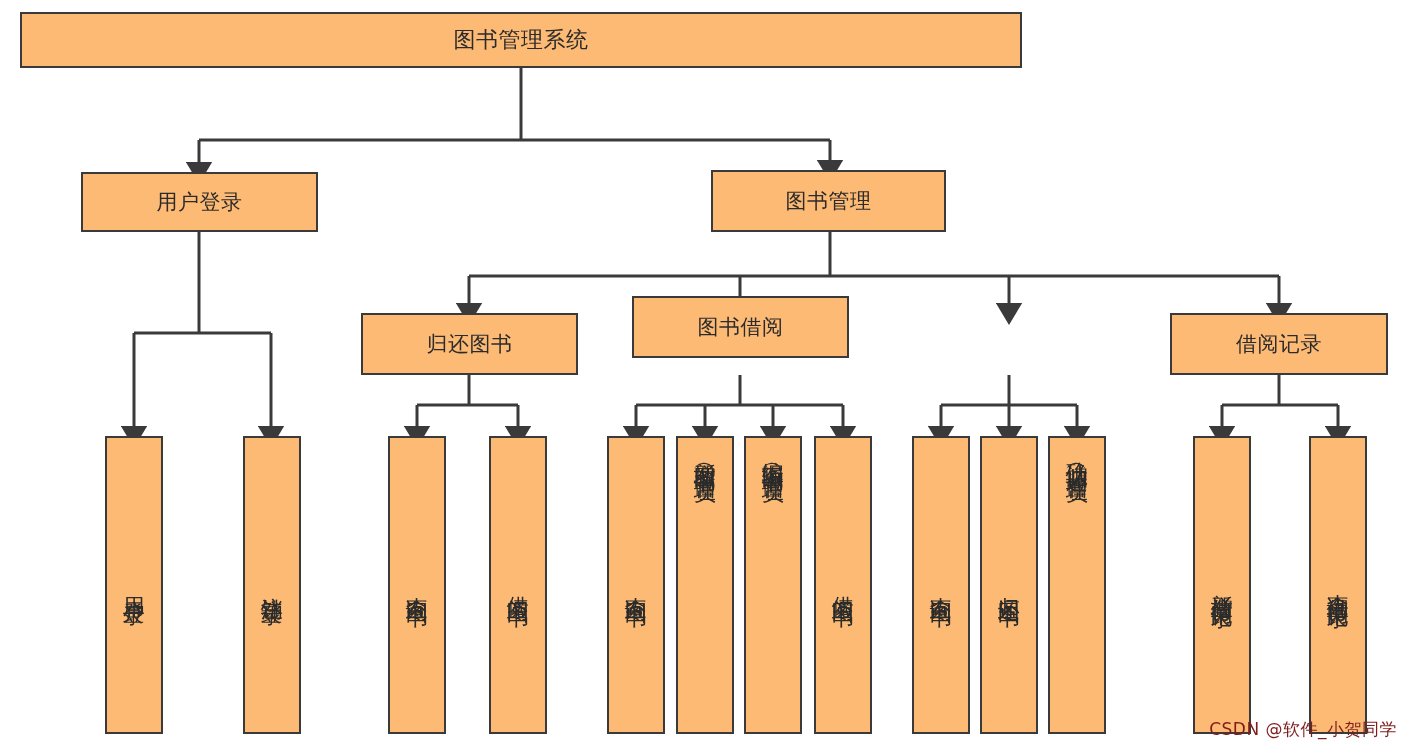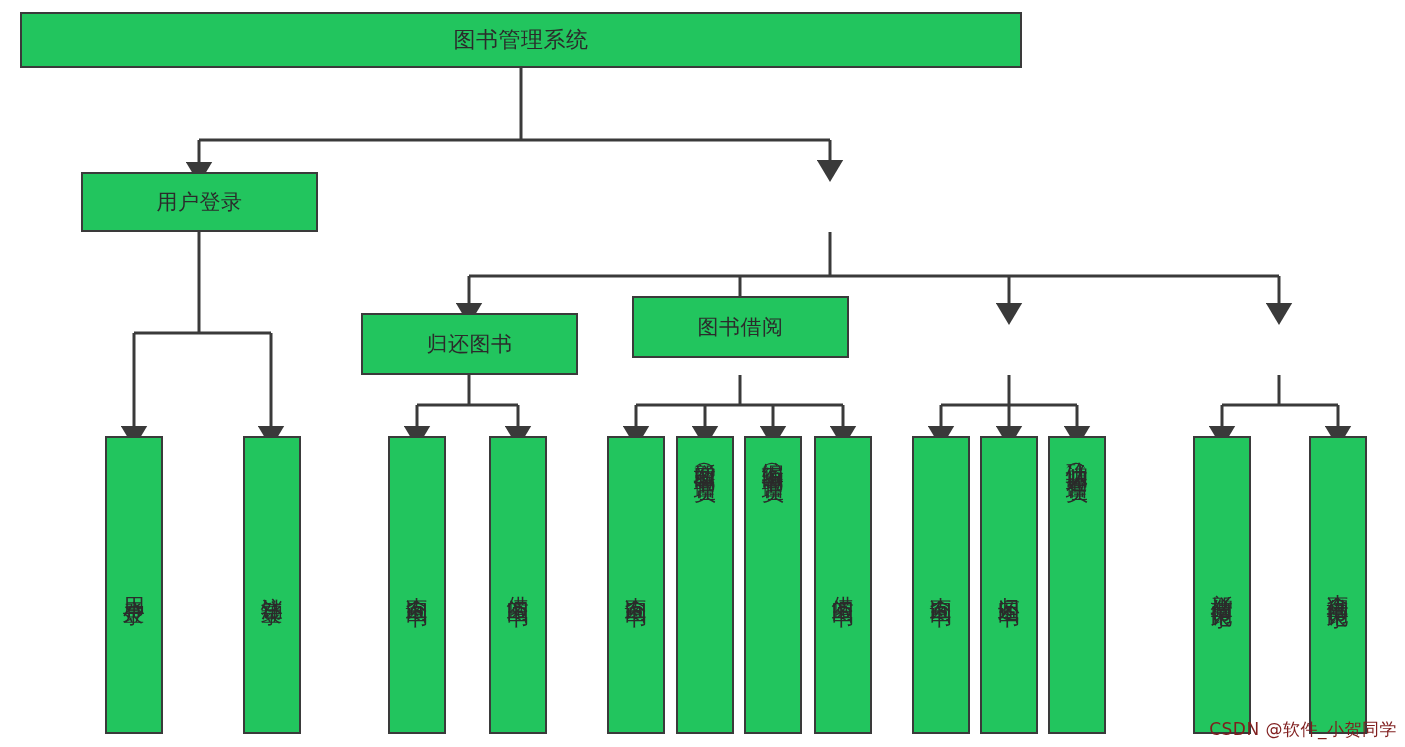--- a/index.html
+++ b/index.html
@@ -22,21 +22,21 @@
   svg#tree-svg {
     position: absolute;
     left: 0;
     top: 0;
     width: 1405px;
     height: 747px;
   }
   .node-box {
     position: absolute;
     box-sizing: border-box;
-    background: #22c55e;
+    background: #fdba74;
     border: 2.5px solid #3a3a3a;
     display: flex;
     align-items: center;
     justify-content: center;
     overflow: hidden;
   }
   .node-label {
     color: #2b2b2b;
     letter-spacing: 0.5px;
     line-height: 1.15;
@@ -132,27 +132,33 @@
     </g>
   </svg>
 
   <div class="node-box node-h node-root" style="left:20px; top:12px; width:1002px; height:56px;">
     <span class="node-label">图书管理系统</span>
   </div>
 
   <div class="node-box node-h" style="left:81px; top:172px; width:237px; height:60px;">
     <span class="node-label">用户登录</span>
   </div>
+  <div class="node-box node-h" style="left:711px; top:170px; width:235px; height:62px;">
+    <span class="node-label">图书管理</span>
+  </div>
 
   <div class="node-box node-h" style="left:361px; top:313px; width:217px; height:62px;">
     <span class="node-label">归还图书</span>
   </div>
   <div class="node-box node-h" style="left:632px; top:296px; width:217px; height:62px;">
     <span class="node-label">图书借阅</span>
   </div>
+  <div class="node-box node-h" style="left:1170px; top:313px; width:218px; height:62px;">
+    <span class="node-label">借阅记录</span>
+  </div>
 
   <div class="node-box node-v v-center" style="left:105px; top:436px; width:58px; height:298px;">
     <span class="node-label">用户登录</span>
   </div>
   <div class="node-box node-v v-center" style="left:243px; top:436px; width:58px; height:298px;">
     <span class="node-label">注销登录</span>
   </div>
 
   <div class="node-box node-v v-center" style="left:388px; top:436px; width:58px; height:298px;">
     <span class="node-label">查询图书</span>

